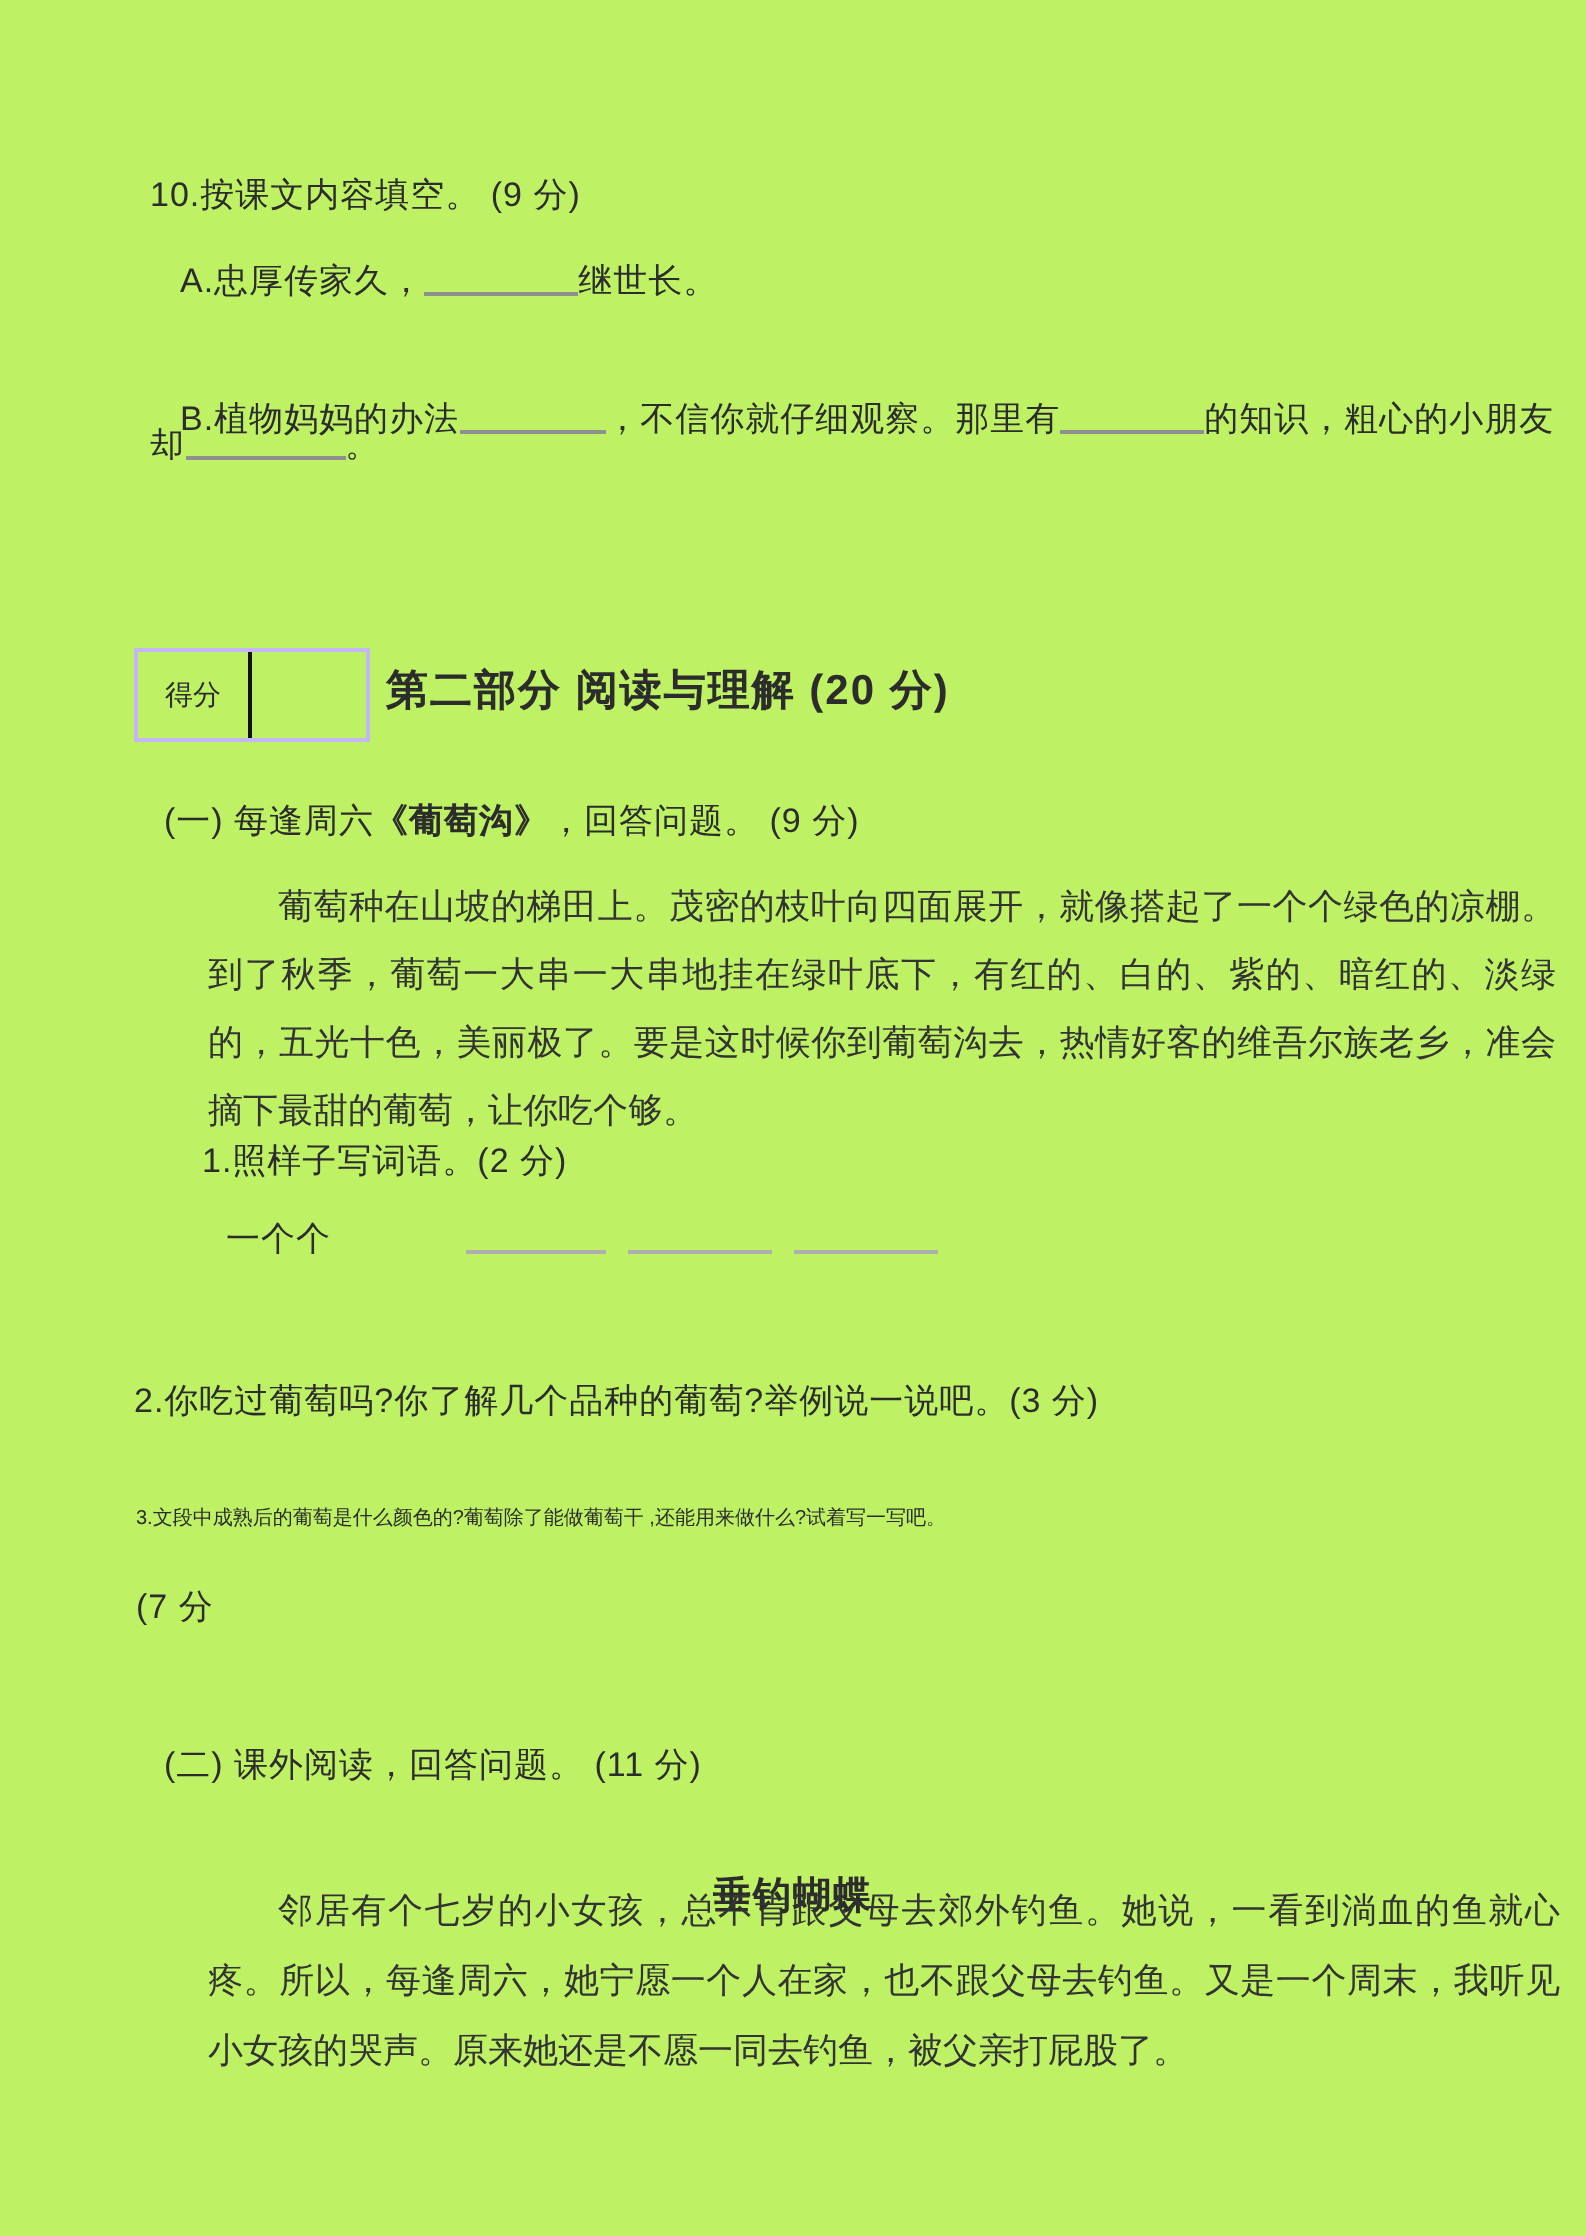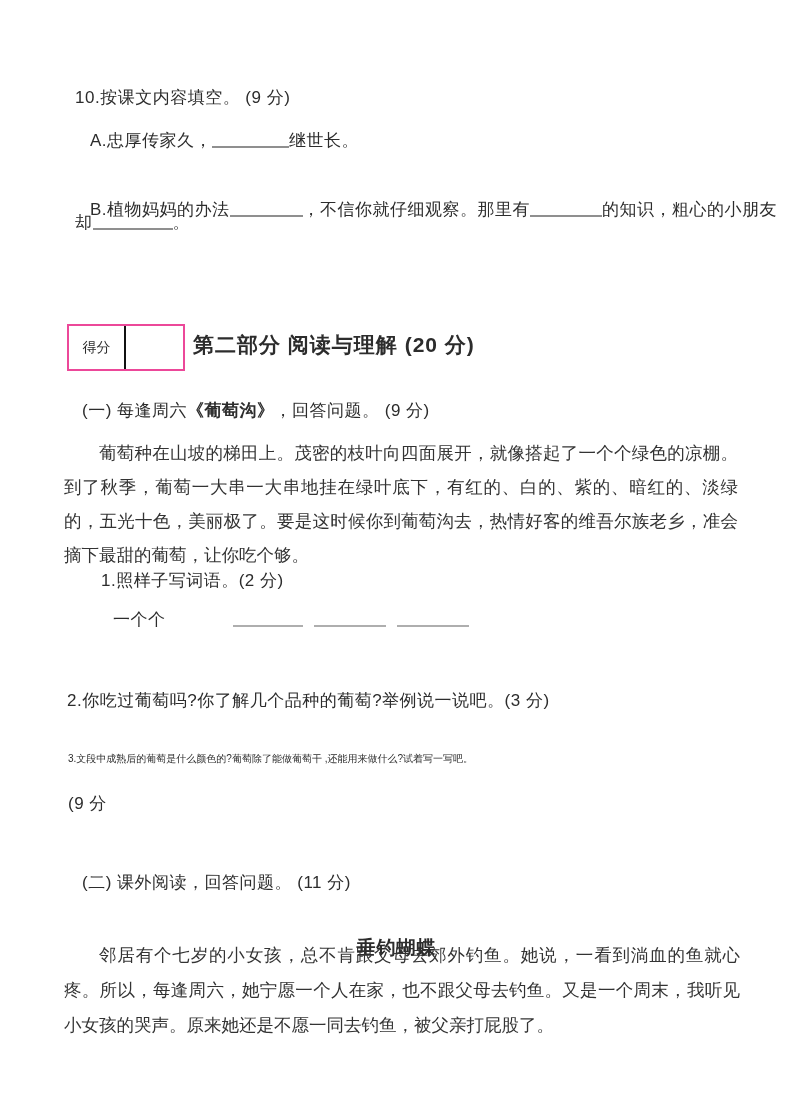--- a/index.html
+++ b/index.html
@@ -1,40 +1,40 @@
 <!DOCTYPE html>
 <html><head>
 <meta charset="utf-8">
 <style>
   html, body { margin: 0; padding: 0; background: #e8e8e8; }
   .sheet {
     position: relative;
     width: 793px;
     height: 1118px;
     margin: 0 auto;
-    background: #ffffff;
+    background: #bef264;
     font-family: "Liberation Sans", "DejaVu Sans", sans-serif;
     color: #2c2c2c;
     overflow: hidden;
   }
   .abs { position: absolute; white-space: nowrap; }
   .qtext { font-size: 17px; letter-spacing: 0.5px; }
   .blank {
     display: inline-block;
     height: 1.05em;
     border-bottom: 2px solid #8f8f8f;
     vertical-align: baseline;
     margin-bottom: -2px;
   }
   .blank--light { border-bottom-color: #aeaeae; }
   .score-box {
     position: absolute;
     left: 67px; top: 324px;
     width: 114px; height: 43px;
-    border: 2px solid #ec4899;
+    border: 2px solid #c4b5fd;
     display: flex;
   }
   .score-box .cell-label {
     width: 55px;
     border-right: 2px solid #111;
     display: flex; align-items: center; justify-content: center;
     font-size: 14px;
   }
   .score-box .cell-value { flex: 1; }
   .part-heading {
@@ -42,20 +42,21 @@
     font-size: 21px;
     letter-spacing: 1px;
   }
   .passage {
     position: absolute;
     white-space: normal;
     text-align: justify;
     text-indent: 2em;
     font-family: "Liberation Serif", "DejaVu Serif", serif;
     color: #333;
+    margin-left: 40px;
   }
   .passage1 { left: 64px; top: 436px; width: 674px; font-size: 17.5px; line-height: 34px; }
   .passage2 { left: 64px; top: 938px; width: 676px; font-size: 17.5px; line-height: 35px; }
   .bold { font-weight: bold; }
   .reading-title {
     position: absolute;
     left: 0; top: 935px; width: 100%;
     text-align: center;
     font-weight: bold;
     font-size: 19px;
@@ -101,21 +102,21 @@
 
   <div class="abs qtext" style="left:113px; top:607px;">
     <span>一个个</span><span class="blank blank--light" style="width:70px; margin-left:67px;"></span><span class="blank blank--light" style="width:72px; margin-left:11px;"></span><span class="blank blank--light" style="width:72px; margin-left:11px;"></span>
   </div>
 
 
   <div class="abs qtext" style="left:67px; top:689px;">2.你吃过葡萄吗?你了解几个品种的葡萄?举例说一说吧。(3 分)</div>
 
   <div class="abs qtext q3-line" style="left:68px; top:752px;">3.文段中成熟后的葡萄是什么颜色的?葡萄除了能做葡萄干 ,还能用来做什么?试着写一写吧。</div>
 
-  <div class="abs qtext" style="left:68px; top:792px;">(9 分</div>
+  <div class="abs qtext" style="left:68px; top:792px;">(7 分</div>
 
   <div class="abs qtext" style="left:82px; top:871px;">(二) 课外阅读，回答问题。 (11 分)</div>
 
   <div class="reading-title">垂钓蝴蝶</div>
 
   <div class="passage passage2">邻居有个七岁的小女孩，总不肯跟父母去郊外钓鱼。她说，一看到淌血的鱼就心疼。所以，每逢周六，她宁愿一个人在家，也不跟父母去钓鱼。又是一个周末，我听见小女孩的哭声。原来她还是不愿一同去钓鱼，被父亲打屁股了。</div>
 
 </div>
 
 </body></html>

